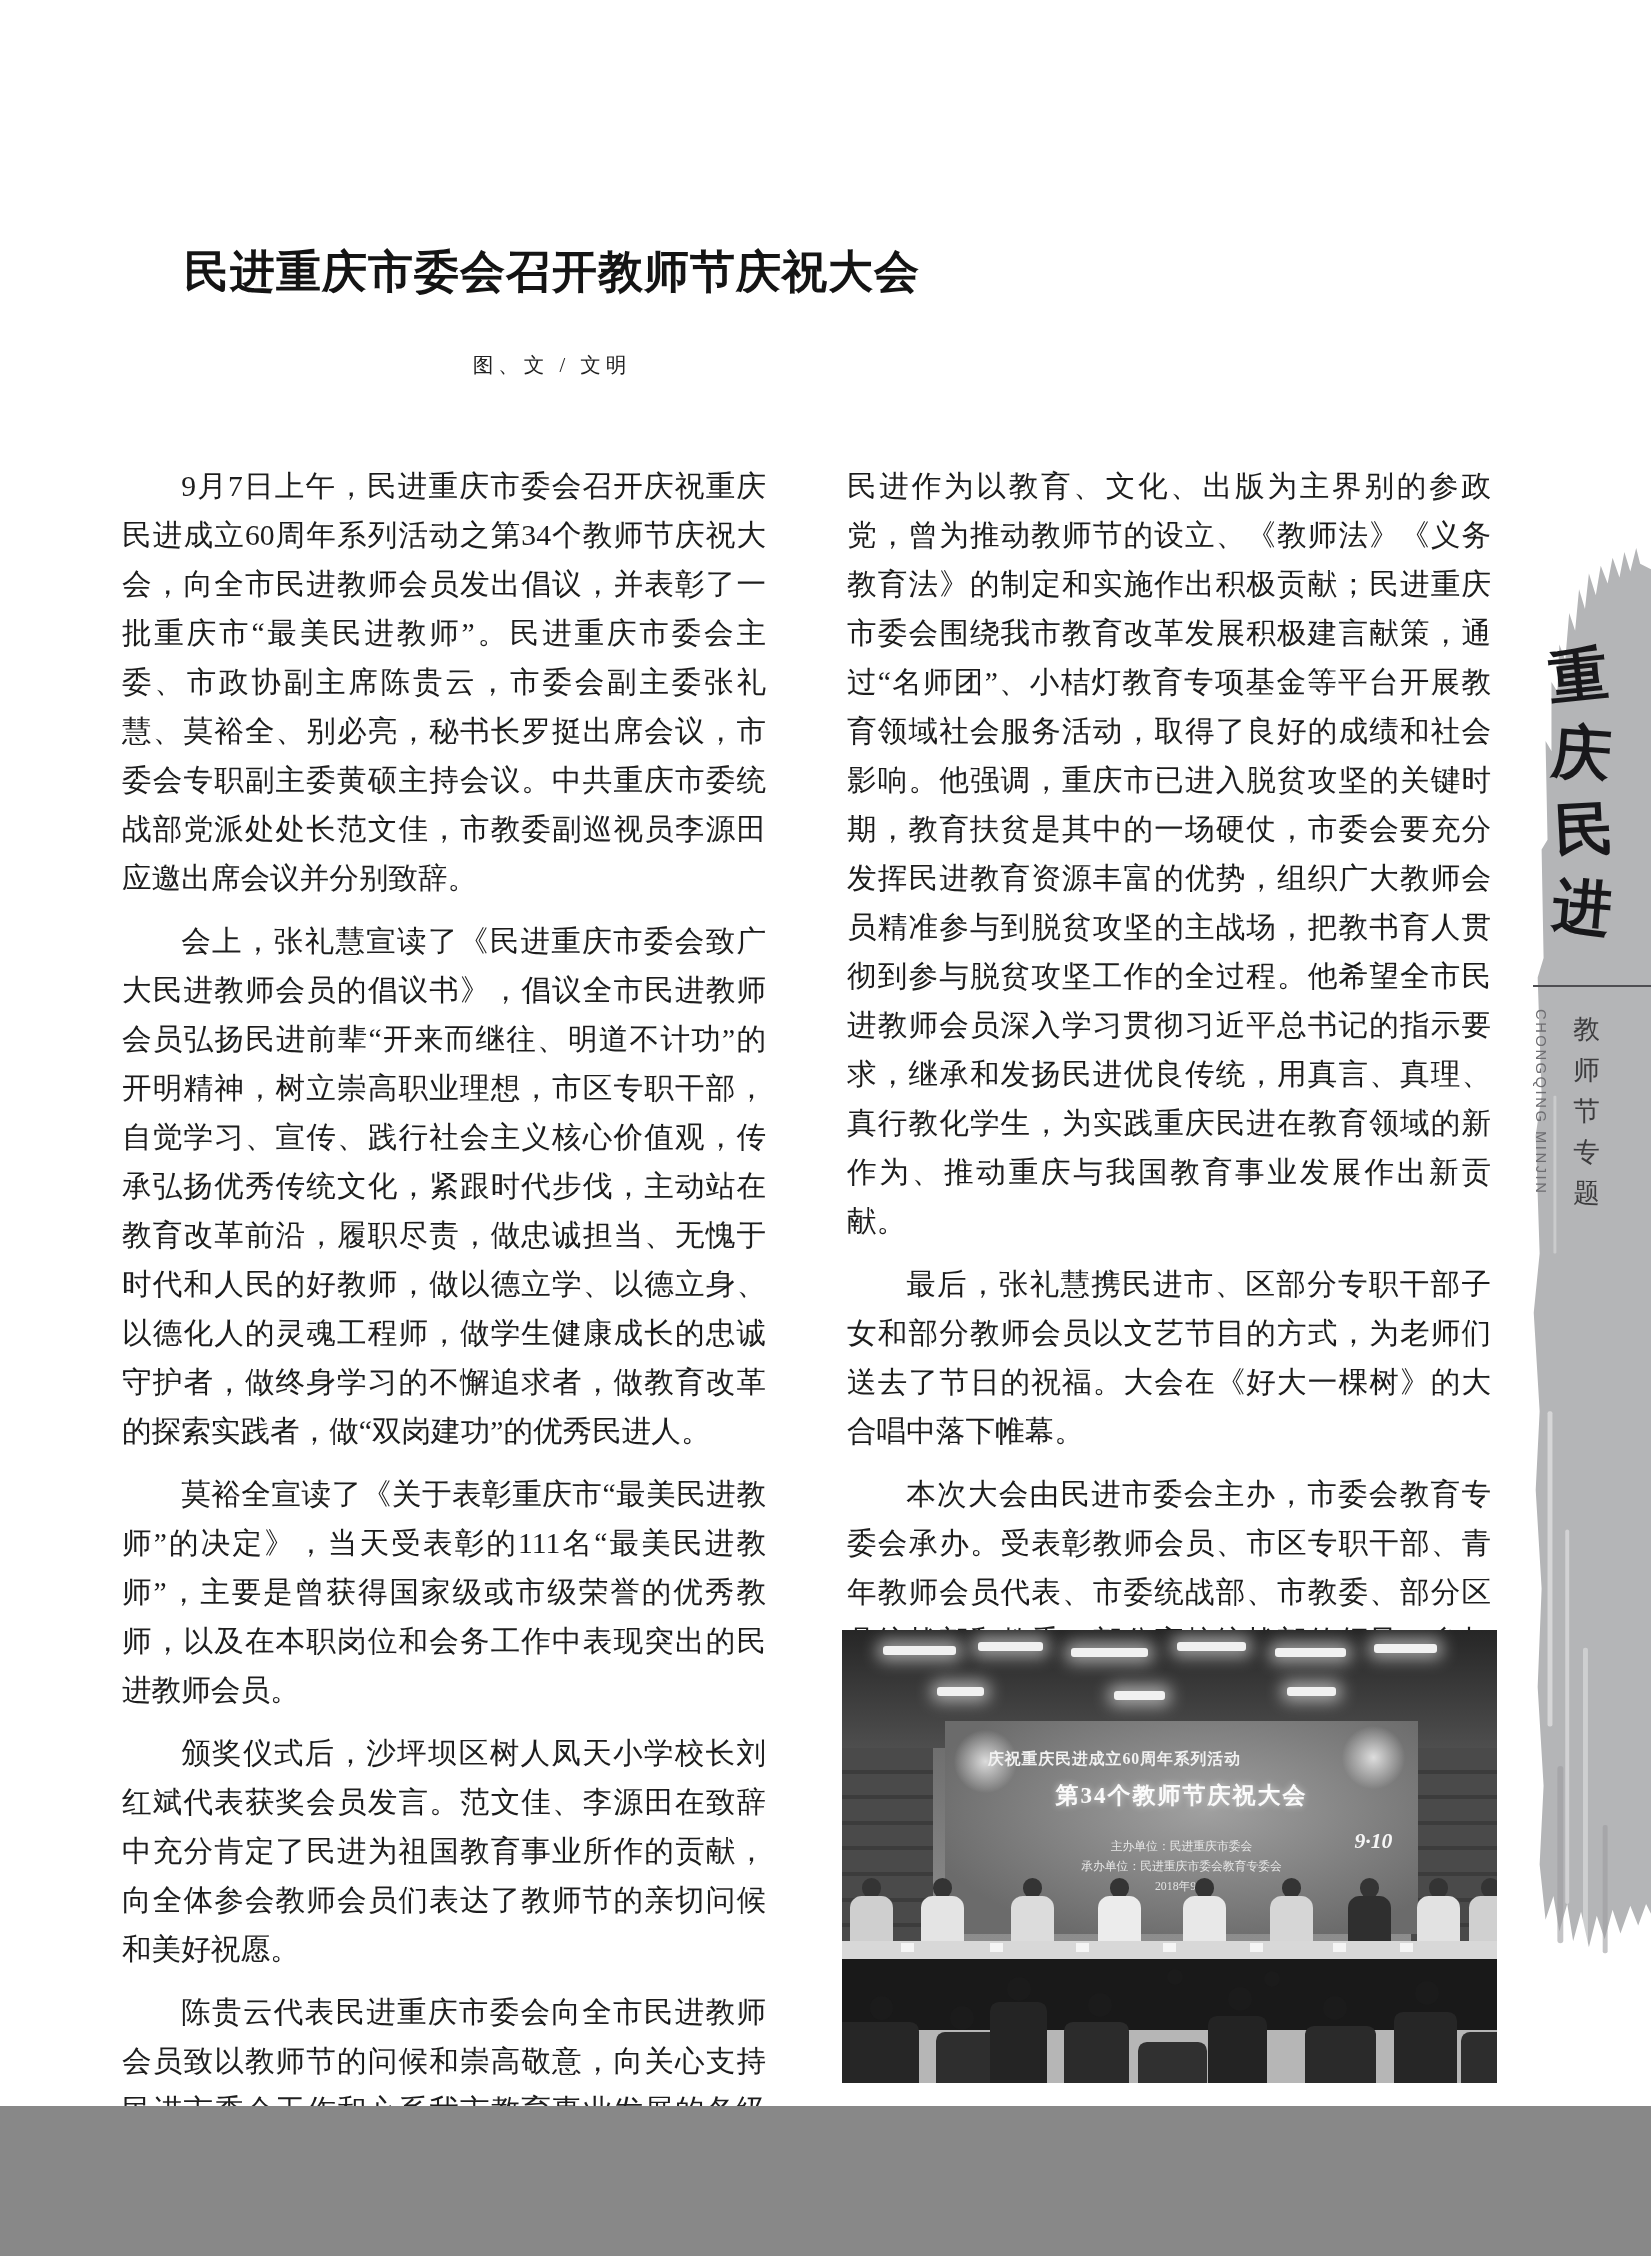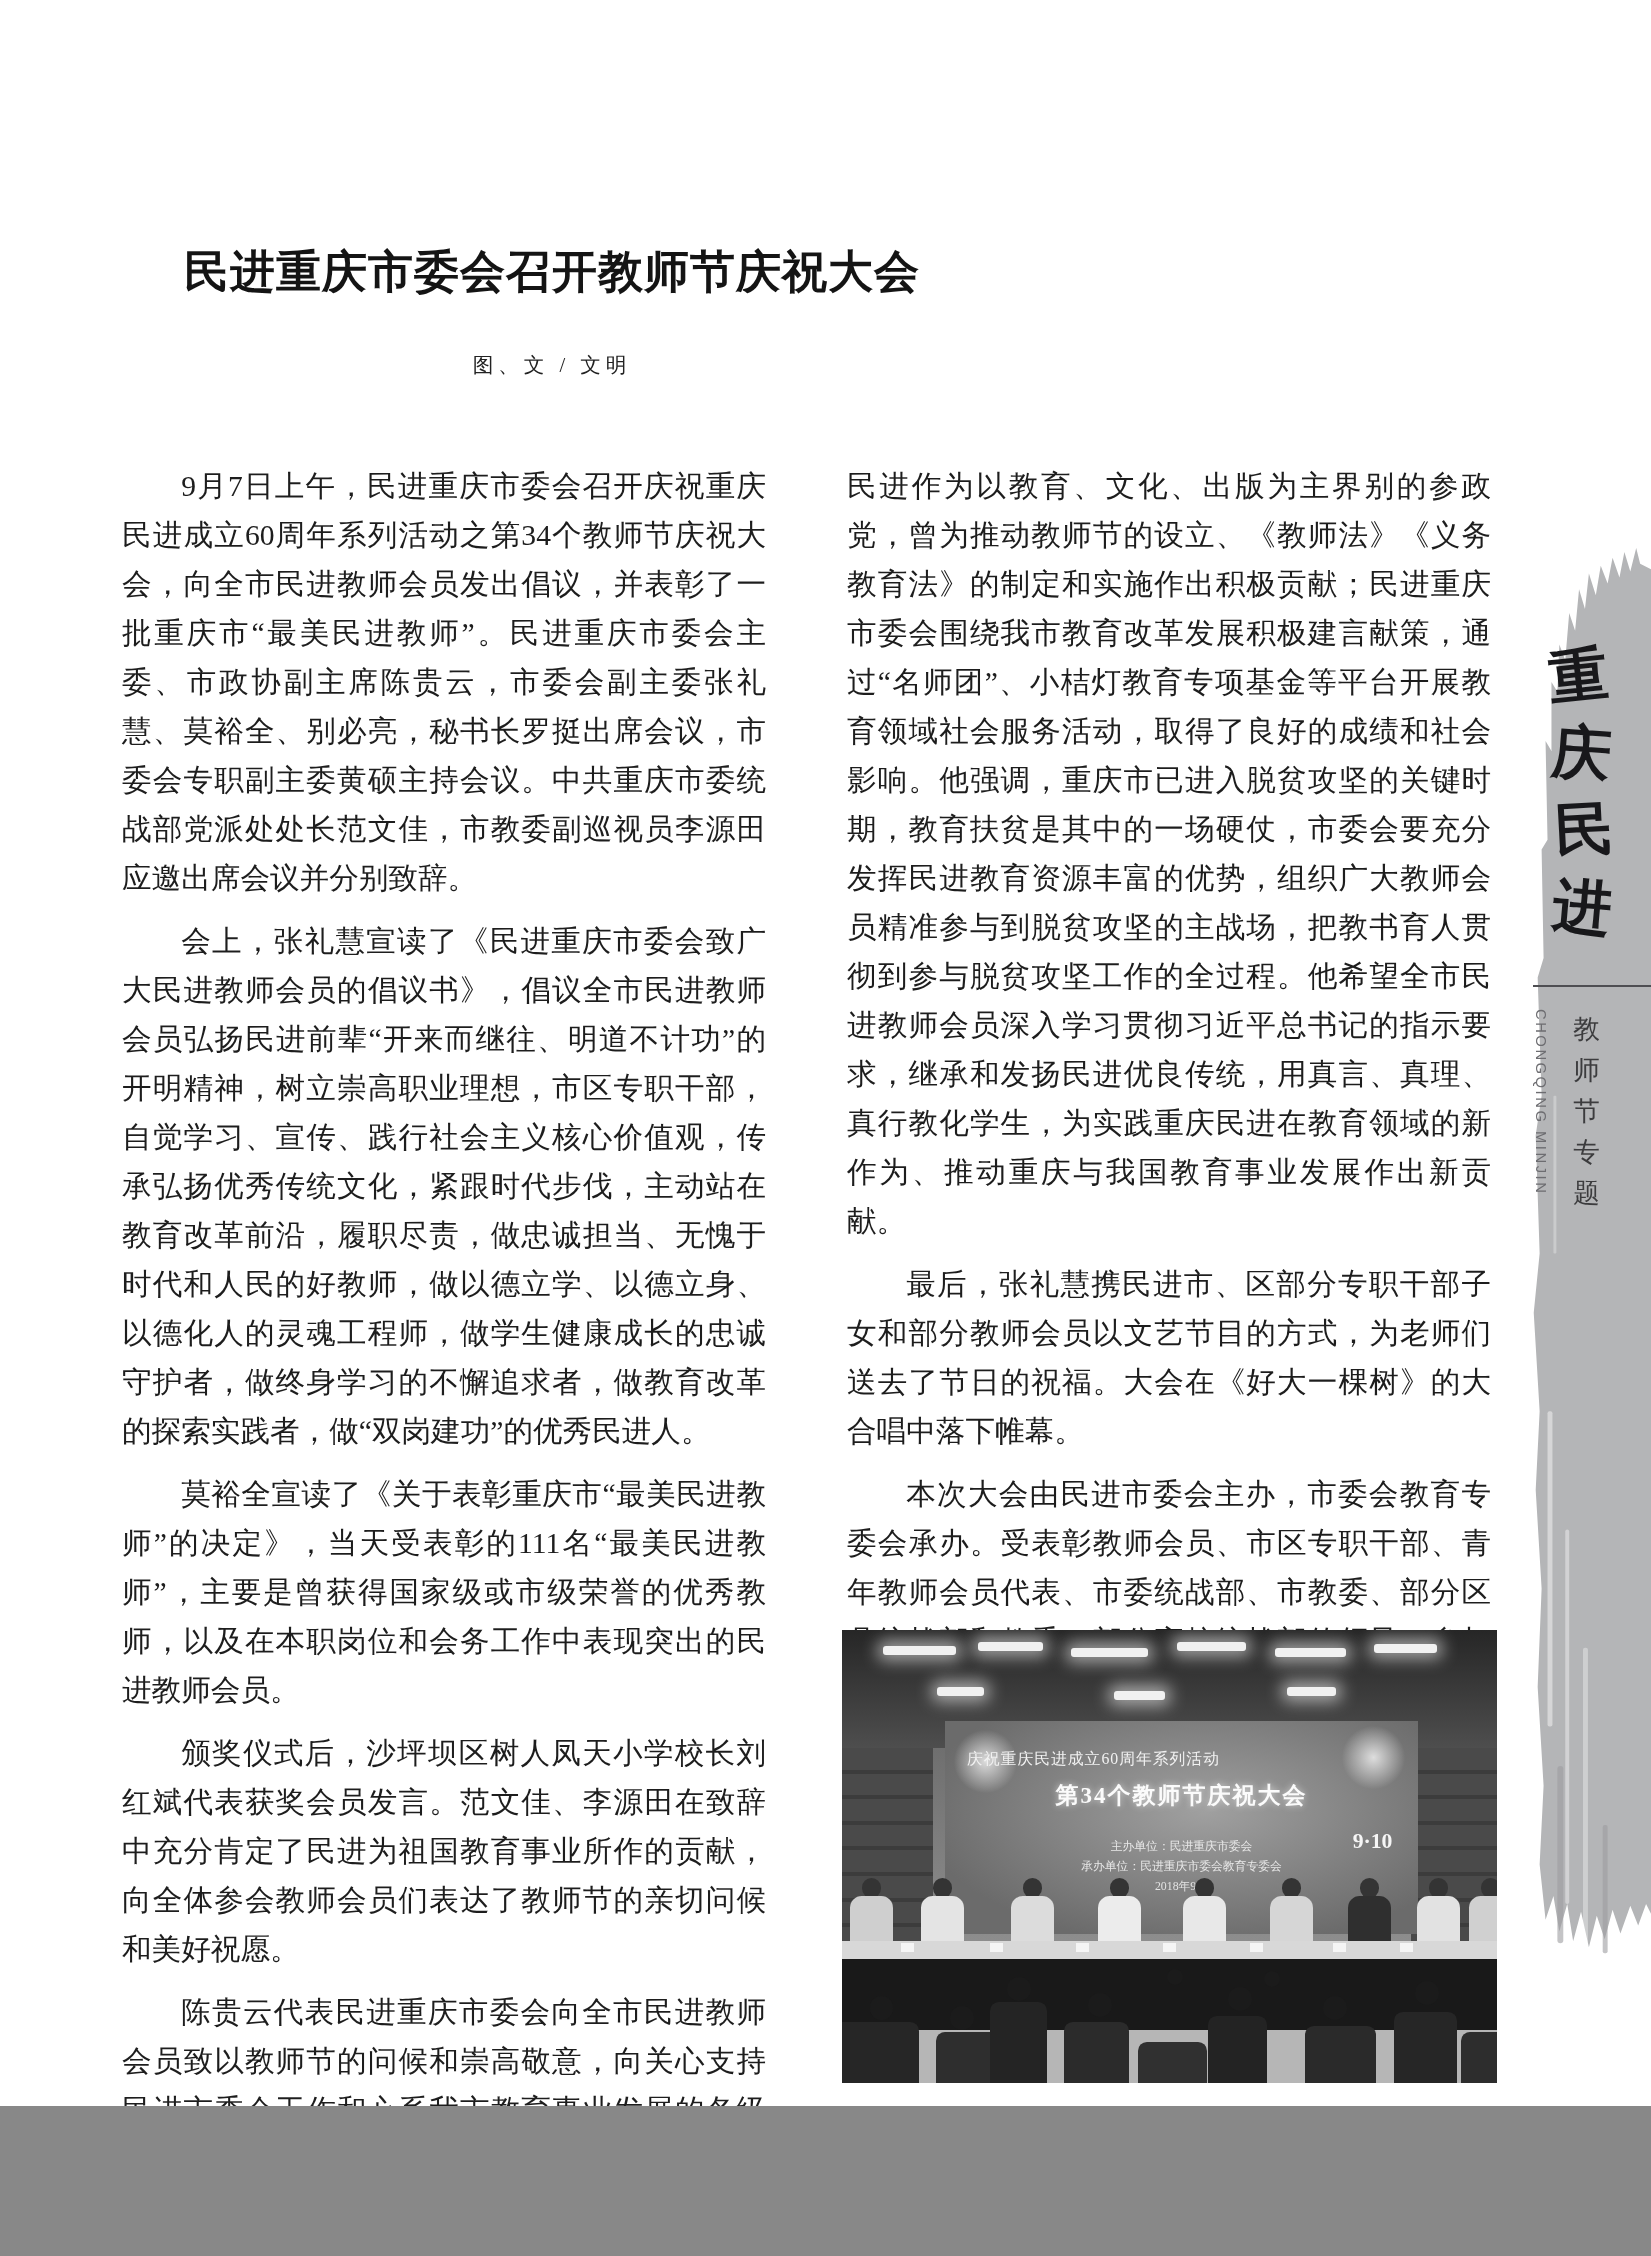--- a/index.html
+++ b/index.html
@@ -21,27 +21,27 @@
   .photo{position:absolute;left:842px;top:1630px;width:655px;height:453px;overflow:hidden;
          background:#bfbfbf;}
   .photo *{position:absolute;}
   .ph-ceiling{left:0;top:0;width:655px;height:118px;background:linear-gradient(#262626,#4e4e4e);}
   .ph-light{background:#f1f1f1;height:8.9px;border-radius:3px;box-shadow:0 0 15.8px 5.9px rgba(255,255,255,.55);}
   .ph-wall{left:0;top:118px;width:655px;height:211px;background:linear-gradient(#6f6f6f,#909090);}
   .ph-pillar{top:118px;height:195px;background:repeating-linear-gradient(#4a4a4a 0 21.7px,#3c3c3c 21.7px 25.6px);}
   .ph-banner{left:103px;top:91px;width:473px;height:213px;
              background:radial-gradient(ellipse at 55% 42%,#a0a0a0,#6b6b6b 78%);}
   .ph-spark{width:69px;height:69px;background:radial-gradient(circle,rgba(255,255,255,.75),rgba(255,255,255,0) 65%);}
-  .bn1{left:22px;top:27.6px;width:296px;font-size:15.8px;font-weight:400;letter-spacing:1px;color:#f2f2f2;}
+  .bn1{left:43px;top:27.6px;width:296px;font-size:15.8px;font-weight:700;letter-spacing:1px;color:#f2f2f2;}
   .bn2{left:0;top:59px;width:473px;text-align:center;font-size:23px;font-weight:800;
        letter-spacing:2px;color:#fbfbfb;text-shadow:0 0 7.9px rgba(255,255,255,.6);}
   .bn3{left:0;top:118px;width:473px;text-align:center;font-size:11.8px;color:#e9e9e9;}
   .bn4{left:0;top:138px;width:473px;text-align:center;font-size:11.8px;color:#e9e9e9;}
   .bn5{left:0;top:158px;width:473px;text-align:center;font-size:11.8px;color:#e3e3e3;}
-  .bnlogo{right:25.6px;top:108px;font-size:21.7px;font-weight:700;color:#f6f6f6;}
+  .bnlogo{right:25.6px;top:108px;font-size:21.7px;font-style:italic;font-weight:700;color:#f6f6f6;}
   .ph-person{top:248px;width:47px;height:63px;}
   .ph-person .hd{left:13.8px;top:0;width:19.7px;height:19.7px;border-radius:50%;background:#343434;}
   .ph-person .bd{left:2px;top:17.7px;width:43px;height:45px;border-radius:11.8px 11.8px 0 0;}
   .ph-table{left:0;top:311px;width:655px;height:17.7px;background:#d8d8d8;}
   .ph-card{top:313px;width:12.8px;height:8.9px;background:#f5f5f5;}
   .ph-skirt{left:0;top:329px;width:655px;height:71px;background:#191919;}
   .ph-floor{left:0;top:400px;width:655px;height:53px;background:#b6b6b6;}
   .ph-chair{border-radius:8.9px 8.9px 0 0;}
   .ph-head{border-radius:50%;background:#1b1b1b;}
   

